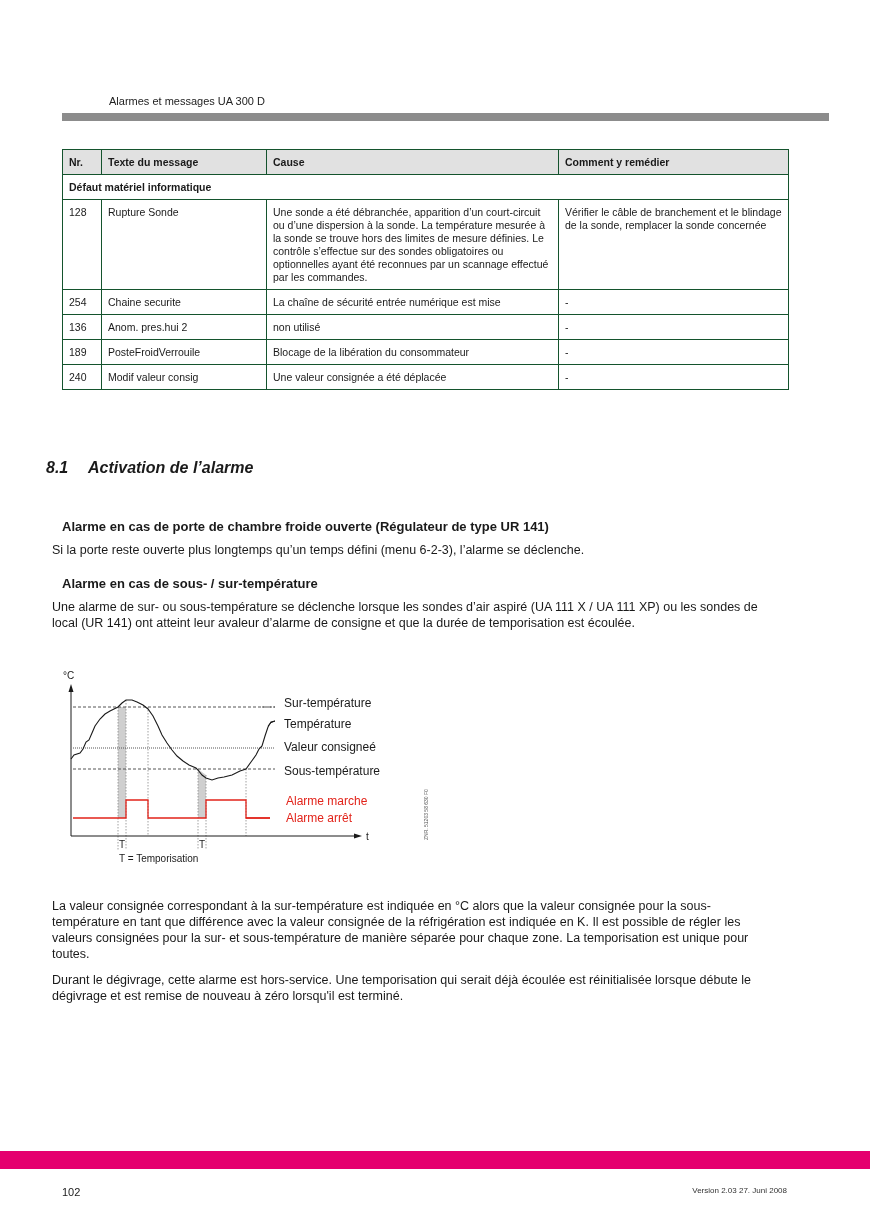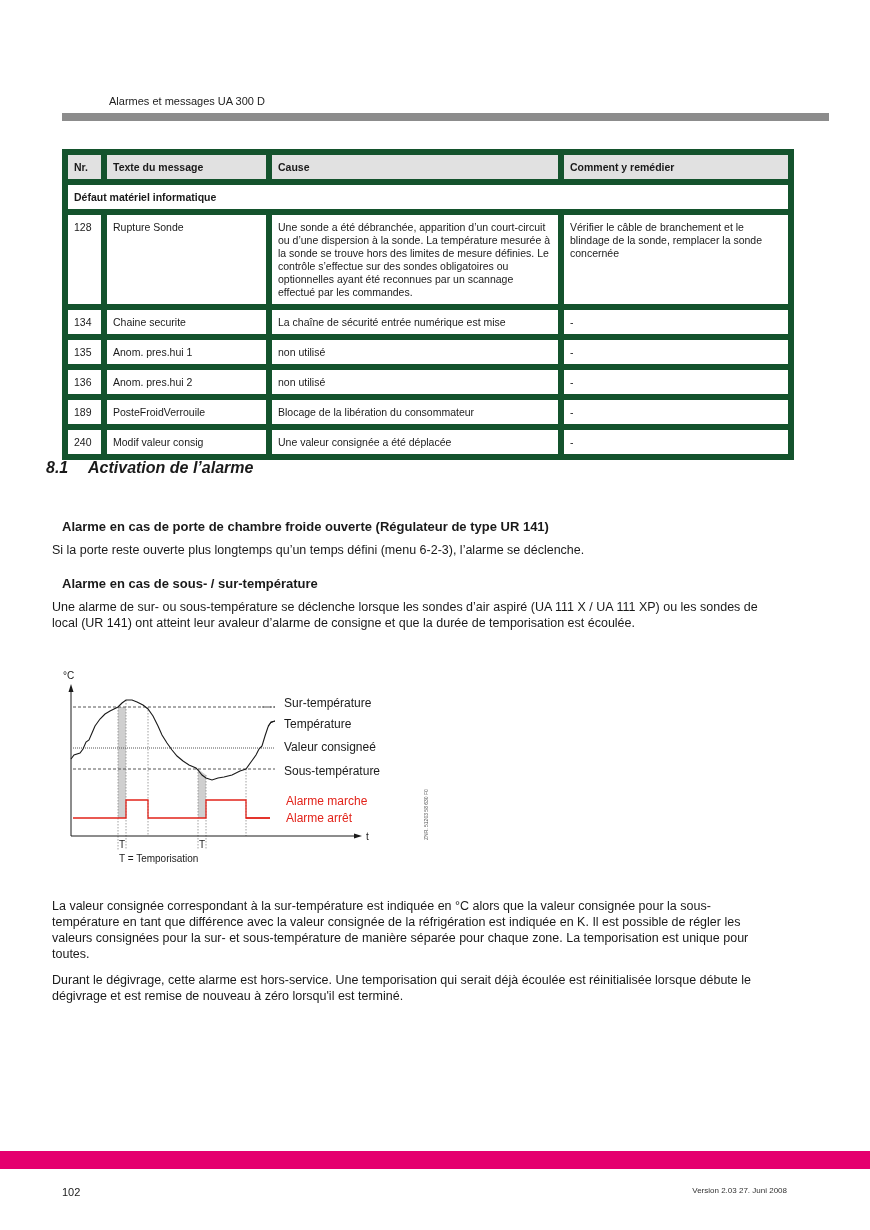--- a/index.html
+++ b/index.html
@@ -4,21 +4,21 @@
 <style>
   html, body { margin:0; padding:0; background:#ffffff; }
   body { width:870px; height:1230px; position:relative; overflow:hidden;
          font-family:"Liberation Sans", sans-serif; color:#1a1a1a; }
   .abs { position:absolute; }
   .running-head { left:62px; top:95px; font-size:11px; color:#222;margin-left:47px; }
   .grey-rule { left:62px; top:113px; width:767px; height:8px; background:#8c8c8c; }
 
   table.msg { position:absolute; left:62px; top:149px; width:726px; border-collapse:collapse;
               font-size:10.5px; line-height:13px; table-layout:fixed; }
-  table.msg th, table.msg td { border:6px solid #14532d; padding:6px 6px 5px 6px; vertical-align:top; text-align:left; }
+  table.msg th, table.msg td { border:1px solid #14532d; padding:6px 6px 5px 6px; vertical-align:top; text-align:left; }
   table.msg th { background:#e1e1e1; font-weight:bold; height:12px; }
   table.msg td.group { font-weight:bold; }
   table.msg tr.r128 td { height:78px;margin-top:27px; }
   table.msg tr.small td { height:12px; }
 
   .h2 { left:46px; top:459px; font-size:16px; font-weight:bold;font-style:italic; }
   .h2 .num { display:inline-block; width:42px; }
   .h3 { left:62px; font-size:13px; font-weight:bold; }
   .p { left:52px; width:720px; font-size:12.5px; line-height:16px; }
 
@@ -53,29 +53,23 @@
     <tr>
       <td colspan="4" class="group">Défaut matériel informatique</td>
     </tr>
     <tr class="r128">
       <td>128</td>
       <td>Rupture Sonde</td>
       <td>Une sonde a été débranchée, apparition d’un court-circuit ou d’une dispersion à la sonde. La température mesurée à la sonde se trouve hors des limites de mesure définies. Le contrôle s’effectue sur des sondes obligatoires ou optionnelles ayant été reconnues par un scannage effectué par les commandes.</td>
       <td>Vérifier le câble de branchement et le blindage de la sonde, remplacer la sonde concernée</td>
     </tr>
     <tr class="small">
-      <td>134</td>
+      <td>254</td>
       <td>Chaine securite</td>
       <td>La chaîne de sécurité entrée numérique est mise</td>
-      <td>-</td>
-    </tr>
-    <tr class="small">
-      <td>135</td>
-      <td>Anom. pres.hui 1</td>
-      <td>non utilisé</td>
       <td>-</td>
     </tr>
     <tr class="small">
       <td>136</td>
       <td>Anom. pres.hui 2</td>
       <td>non utilisé</td>
       <td>-</td>
     </tr>
     <tr class="small">
       <td>189</td>

